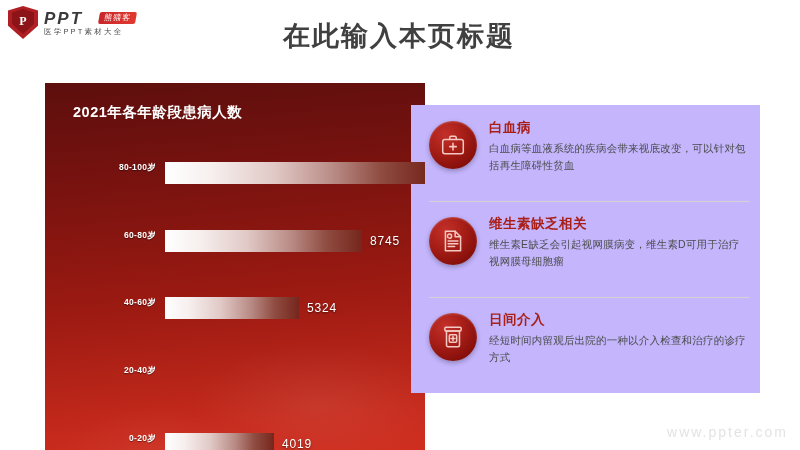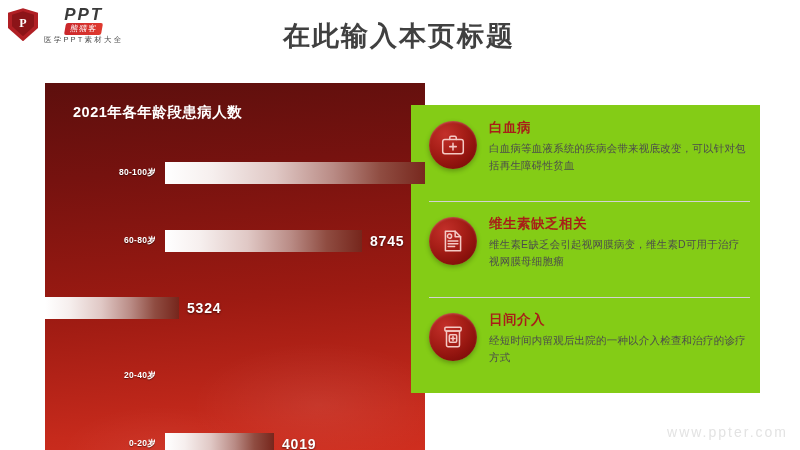--- a/index.html
+++ b/index.html
@@ -26,21 +26,21 @@
     position:absolute; left:4px; top:3px; right:4px; bottom:5px;
     background:#8c1418;
     clip-path:polygon(50% 0%,100% 14%,100% 60%,50% 100%,0% 60%,0% 14%);
   }
   #logo-shield .sh-p {
     position:absolute; left:0; right:0; top:8px;
     text-align:center; color:#fff; font-size:12px; font-weight:bold;
     font-family:"Liberation Serif",serif;
   }
   #logo-text { display:flex; flex-direction:column; gap:1px; }
-  #logo-row1 { display:flex; align-items:center; gap:0;flex-direction:column; }
+  #logo-row1 { display:flex; align-items:center; gap:16px; }
   #logo-ppt {
     font-size:17px; font-weight:bold; font-style:italic;
     color:#3a3a3a; letter-spacing:2px; line-height:1;
   }
   #logo-tag {
     background:linear-gradient(90deg,#c9262b,#e03a2f);
     color:#fff; font-size:8px; padding:2px 5px 2px 5px;
     border-radius:2px; letter-spacing:1px; line-height:1;
     transform:skewX(-10deg);
   }
@@ -72,42 +72,42 @@
   #chart-title {
     position:absolute; left:28px; top:20px;
     color:#fff; font-size:14.5px; font-weight:bold; letter-spacing:.5px;
     z-index:2;
   }
   #bars {
     position:absolute; left:0; right:0; top:56px; bottom:18px;
     z-index:2;
     display:flex; flex-direction:column; justify-content:space-around;
   }
-  .bar-row { position:relative; height:22px; display:flex; align-items:center; }
+  .bar-row { position:relative; height:22px; display:flex; align-items:flex-start; }
   .bar-label {
     width:120px; text-align:right; padding-right:9px;
     color:#ffffff; font-size:8.5px; font-weight:bold; letter-spacing:.3px;
     text-shadow:0 1px 1px rgba(0,0,0,.45);
   }
   .bar-track { position:relative; flex:1; height:22px; }
   .bar-fill {
     position:absolute; left:0; top:0; height:22px;
     background:linear-gradient(90deg,#ffffff 0%,#f6efee 18%,#e0c8c5 42%,#b98b85 64%,#8f4c41 82%,#76261c 100%);
   }
   .bar-value {
     position:absolute; top:50%; transform:translateY(-50%);
-    color:#fff; font-size:14px; font-weight:bold; letter-spacing:.8px;
+    color:#fff; font-size:12px; font-weight:normal; letter-spacing:.8px;
     text-shadow:0 1px 2px rgba(0,0,0,.55);
     white-space:nowrap;
   }
 
   
   #info-panel {
     position:absolute; left:411px; top:105px; width:349px; height:288px;
-    background:#84cc16;
+    background:#c4b5fd;
   }
   .info-item {
     position:relative;
     display:flex; align-items:flex-start; gap:12px;
     padding:10px 14px 10px 18px;
     height:96px;
   }
   .info-item + .info-item::before {
     content:""; position:absolute; left:18px; right:10px; top:0;
     height:1px; background:#d2d2d2;
@@ -165,20 +165,21 @@
         </div>
       </div>
       <div class="bar-row">
         <div class="bar-label">60-80岁</div>
         <div class="bar-track">
           <div class="bar-fill" style="width: 197px;"></div>
           <div class="bar-value" style="left: 205px;">8745</div>
         </div>
       </div>
       <div class="bar-row">
+        <div class="bar-label">40-60岁</div>
         <div class="bar-track">
           <div class="bar-fill" style="width: 134px;"></div>
           <div class="bar-value" style="left: 142px;">5324</div>
         </div>
       </div>
       <div class="bar-row">
         <div class="bar-label">20-40岁</div>
       </div>
       <div class="bar-row">
         <div class="bar-label">0-20岁</div>

